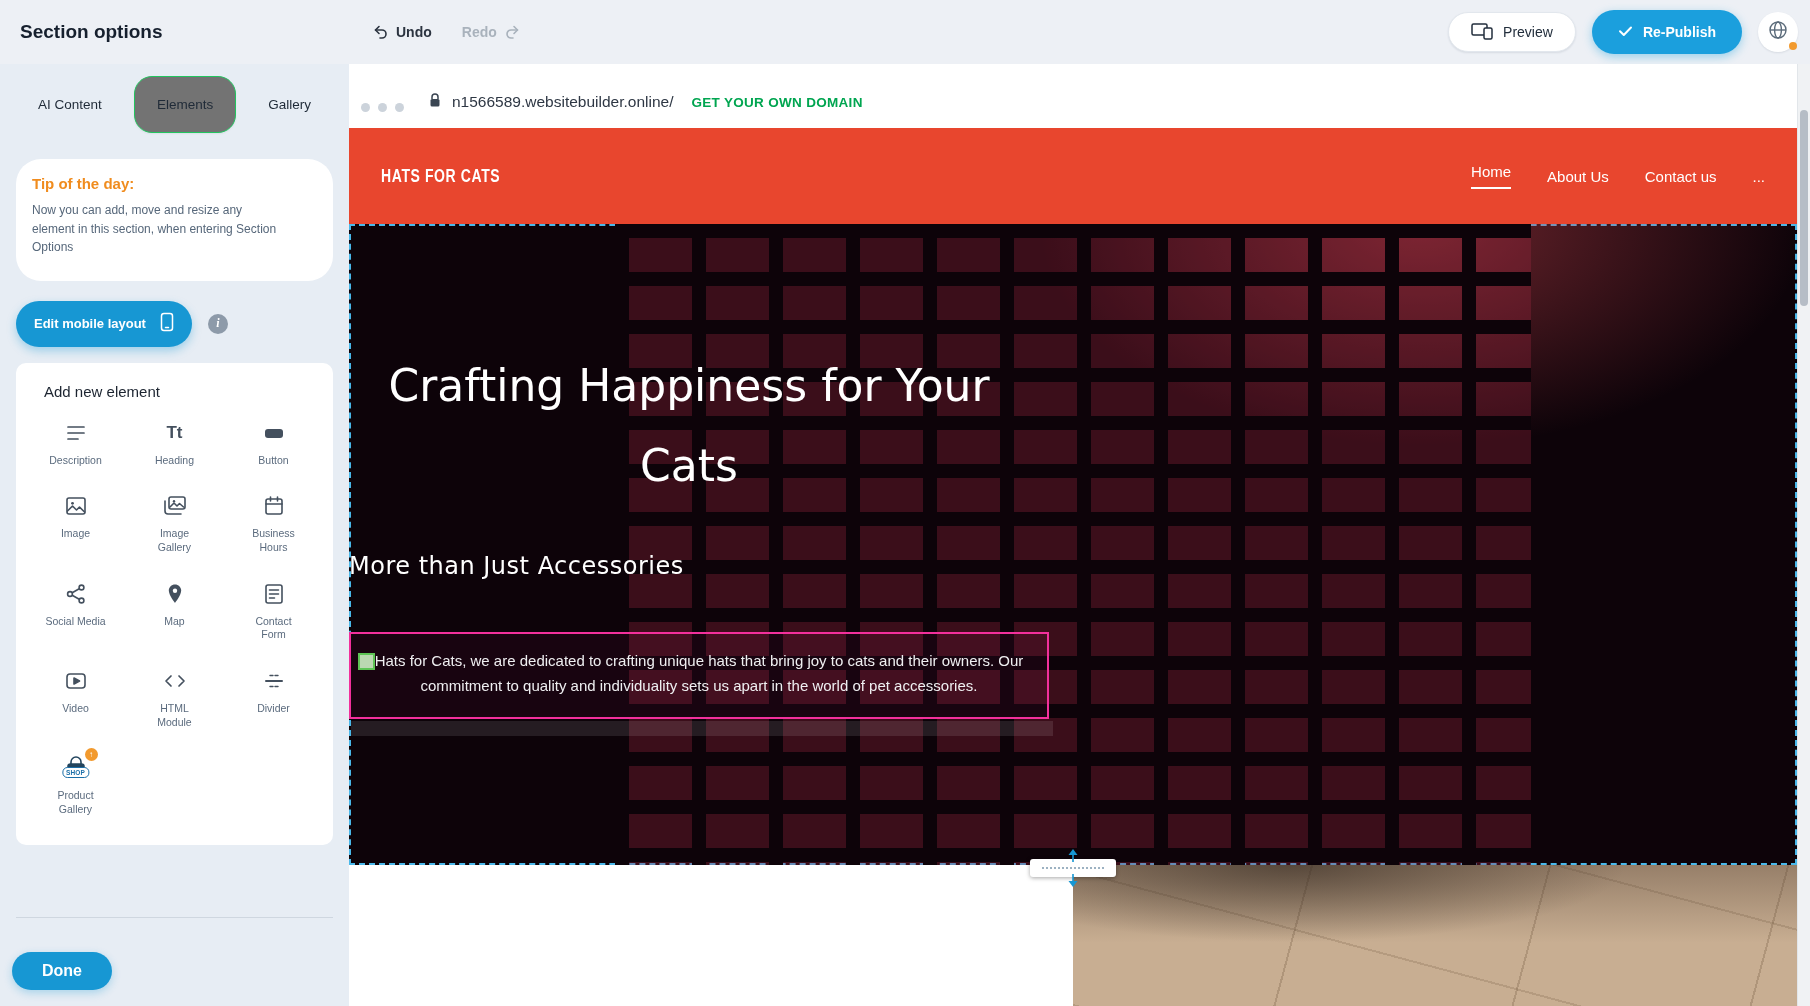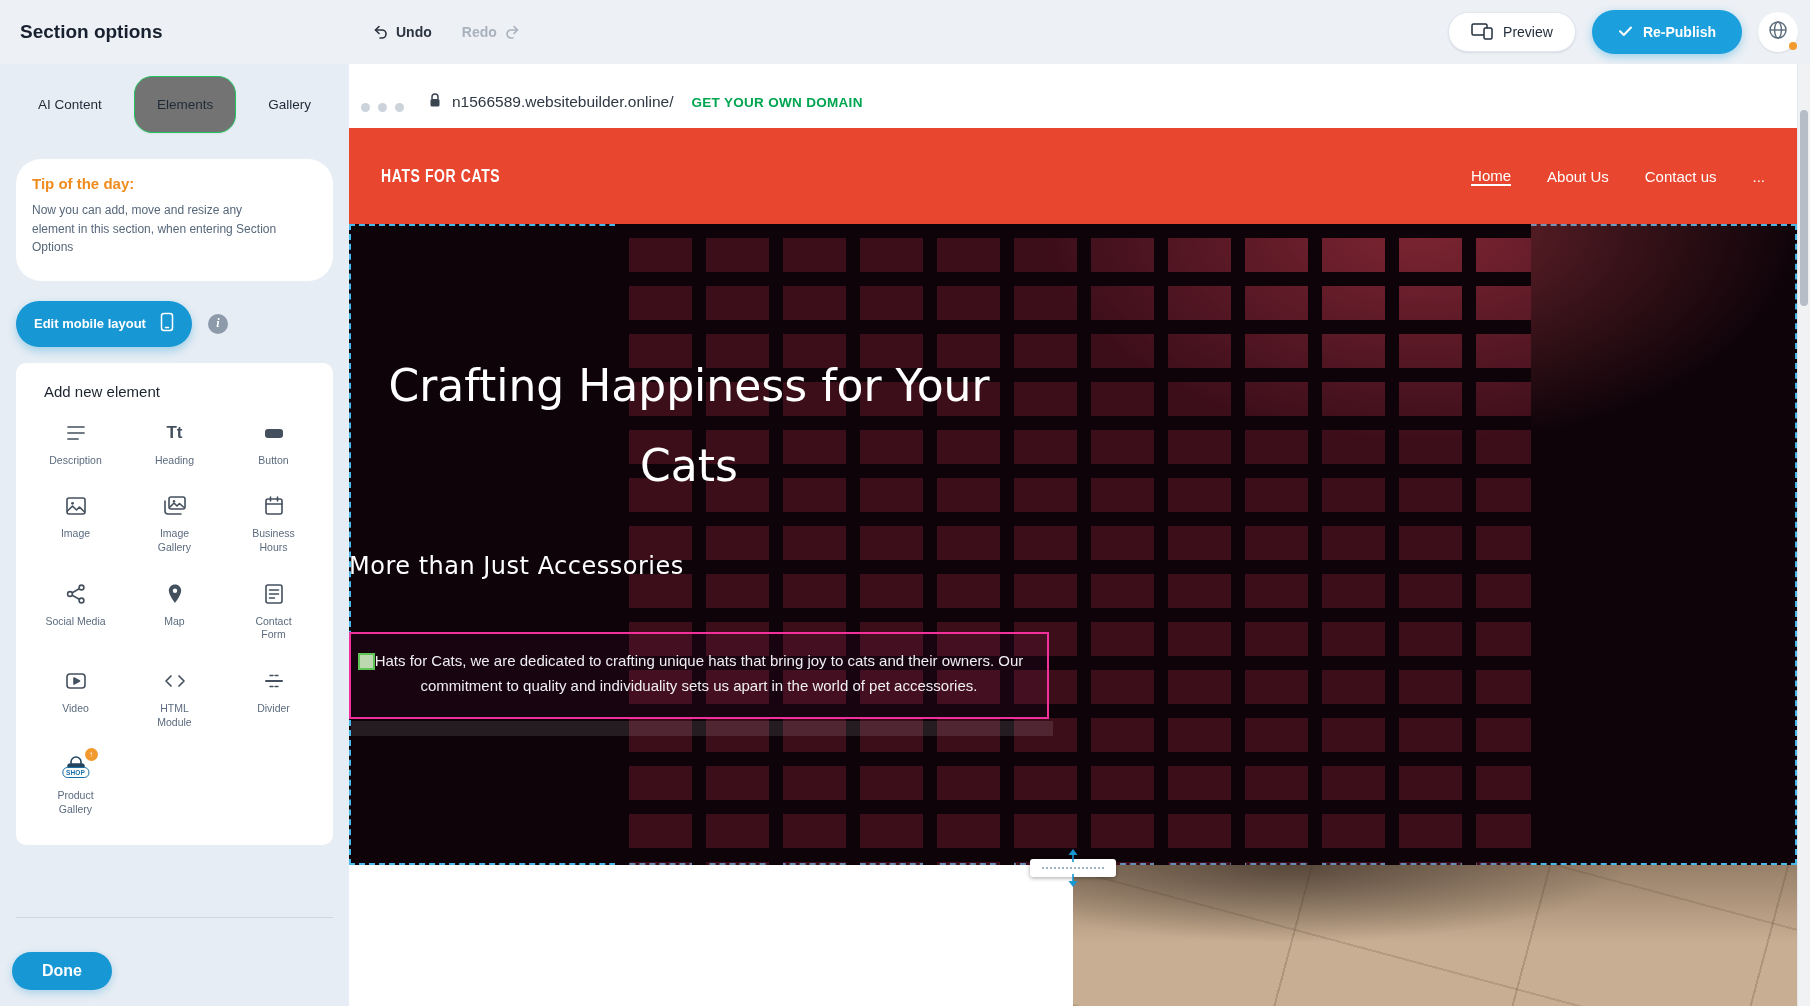--- a/index.html
+++ b/index.html
@@ -69,21 +69,21 @@
   .dots { display:flex; gap:8px; margin:0 24px 0 0; }
   .wdot { width:9px; height:9px; border-radius:50%; background:#ccd3db; }
   .url-row { display:flex; align-items:center; gap:10px; }
   .url { font-size:15.5px; color:#2e3744; }
   .domain-cta { font-size:13.5px; font-weight:700; color:#00a550; letter-spacing:.3px; margin-left:8px; cursor:pointer; }
 
   .site-header { height:96px; background:#e8462e; display:flex; align-items:center; padding:0 32px; }
   .logo { color:#fff; font-weight:700; font-size:14px; letter-spacing:.6px; transform:scaleY(1.25); }
   .nav { margin-left:auto; display:flex; align-items:center; gap:36px; }
   .nav-item { color:#fff; font-size:15px; cursor:pointer; }
-  .nav-item.active { border-bottom:2px solid #fff; }
+  .nav-item.active { padding-bottom:7px; border-bottom:2px solid #fff; }
 
   .hero { position:relative; height:641px; background:#0d0309; outline:2px dashed #49b8ea; outline-offset:-2px; }
   .hero-glow { position:absolute; inset:0;
                background:radial-gradient(ellipse 620px 360px at 74% 0%, rgba(205,70,80,.5), rgba(205,70,80,0) 62%); }
   .bricks { position:absolute; top:0; bottom:0; left:50%; transform:translateX(-50%); width:916px;
             background-color:rgba(165,40,66,.30);
             background-image:
               repeating-linear-gradient(to right, #0d0309 0 14px, rgba(0,0,0,0) 14px 77px),
               repeating-linear-gradient(to bottom, #0d0309 0 14px, rgba(0,0,0,0) 14px 48px); }
   .hero-content { position:relative; z-index:2; display:flex; flex-direction:column; align-items:flex-start;

